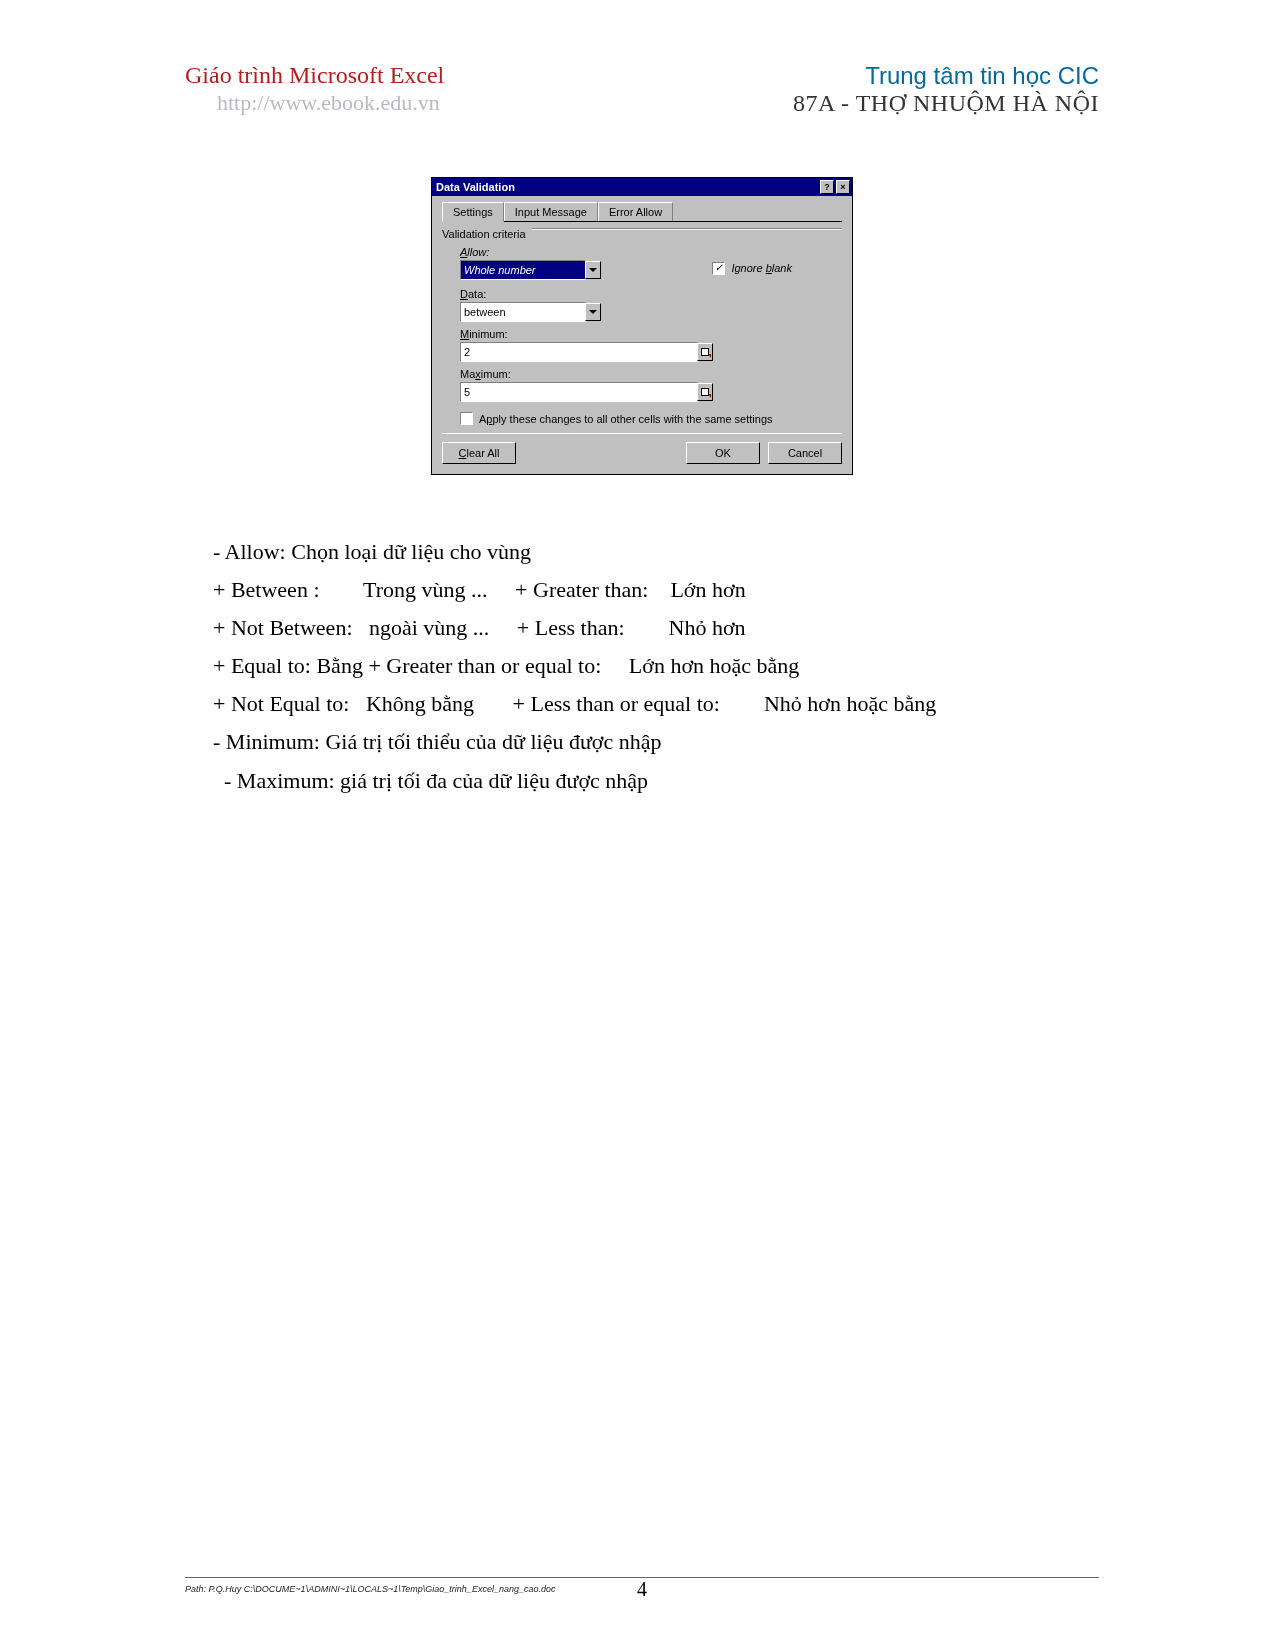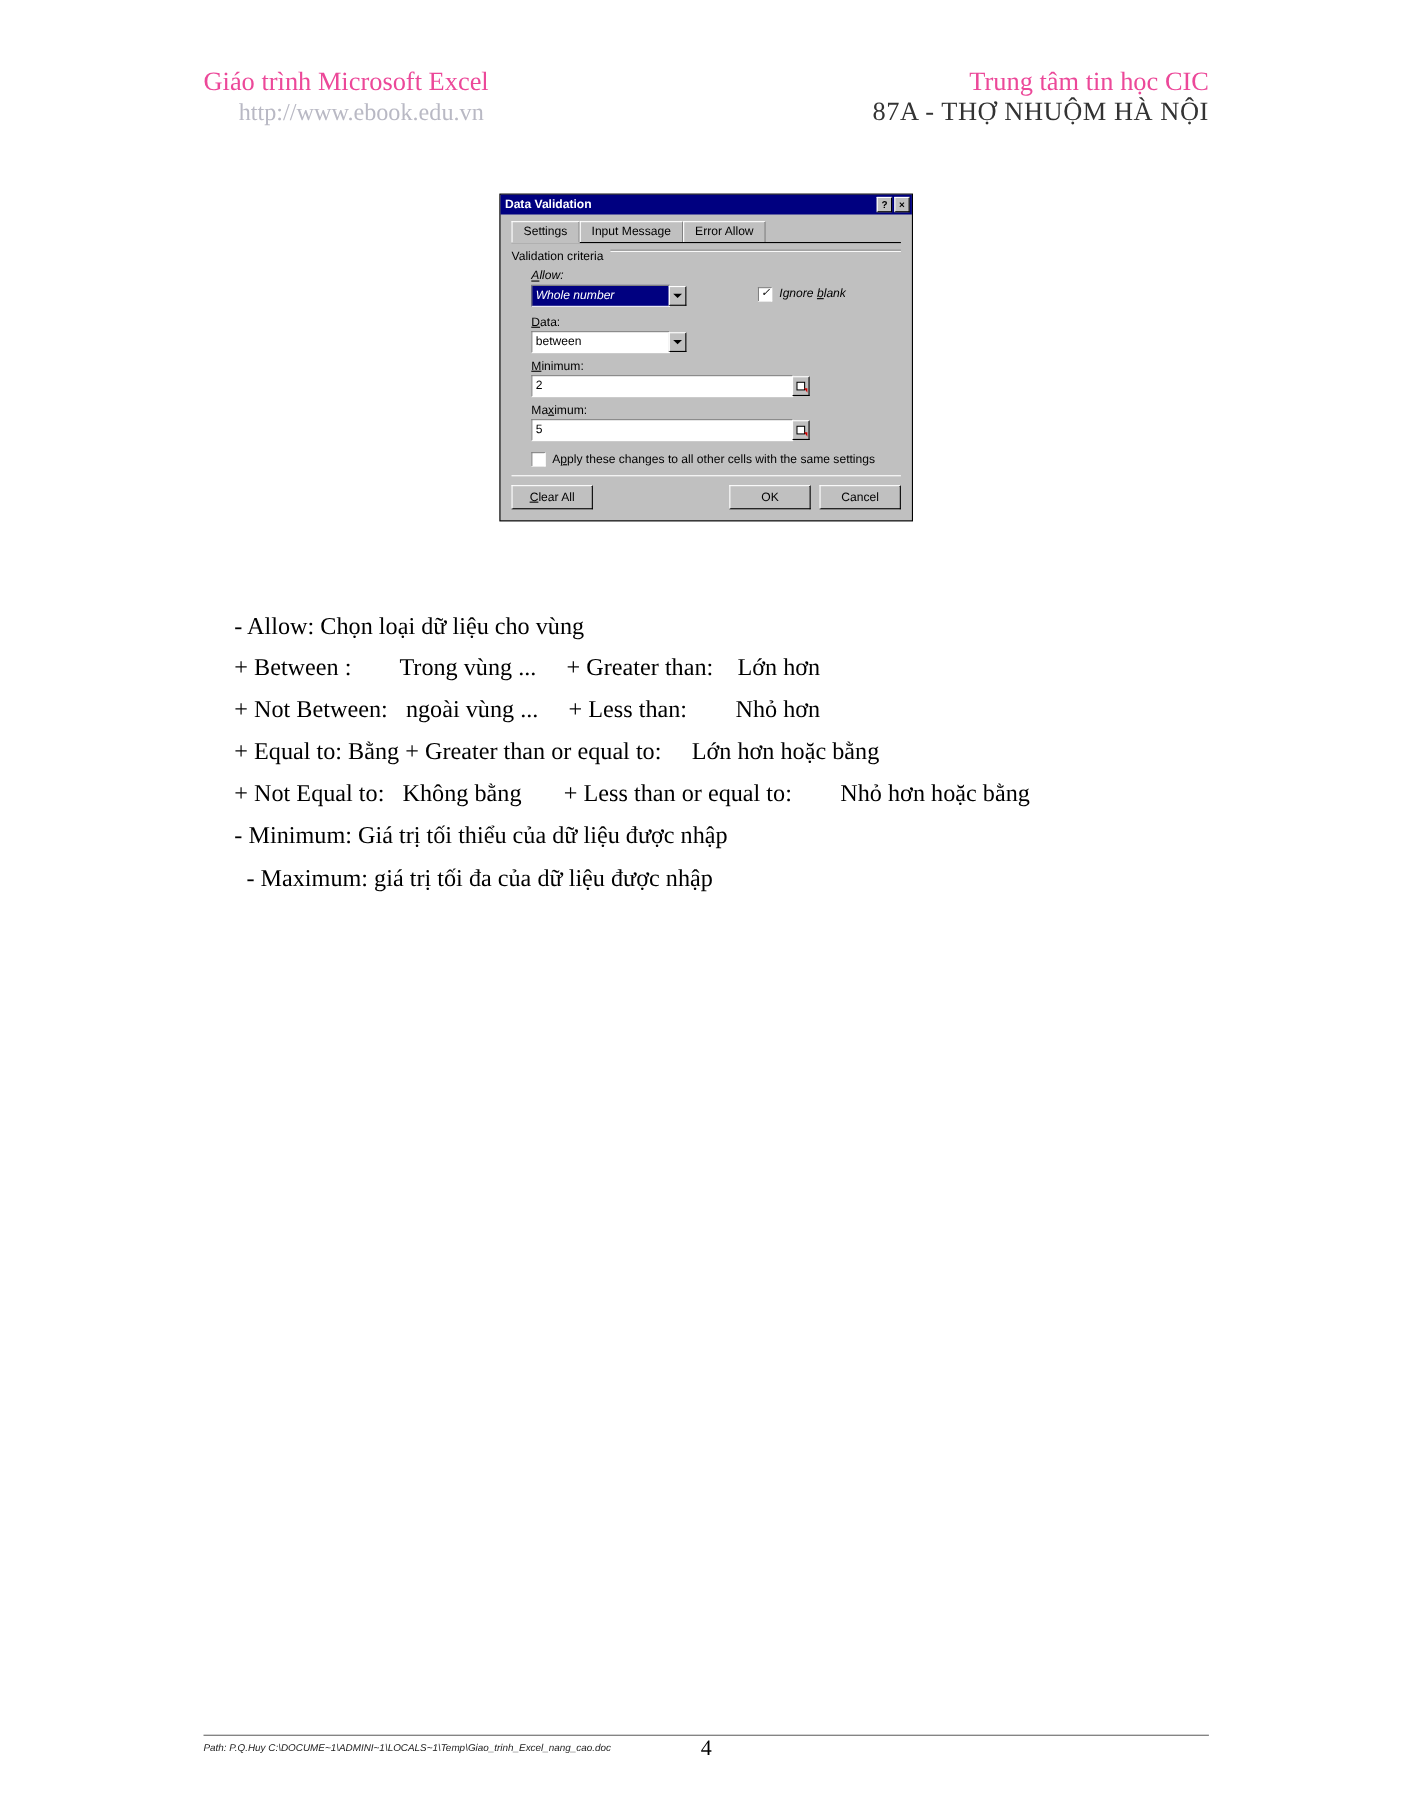--- a/index.html
+++ b/index.html
@@ -17,46 +17,46 @@
     padding: 62px 175px 40px 185px;
     background: #fff;
   }
   .header-row {
     display: flex;
     justify-content: space-between;
     font-size: 24px;
   }
   .header-left {
     font-family: "Comic Sans MS", cursive;
-    color: #ec4899;
+    color: #b91c1c;
   }
   .header-url {
     font-family: "Comic Sans MS", cursive;
     color: #b9b9c4;
     padding-left: 32px;
     font-size: 22px;
   }
   .header-right-line1 {
-    font-family: Liberation Serif, serif;
-    color: #ec4899;
+    font-family: Liberation Sans, sans-serif;
+    color: #0369a1;
     text-align: center;
   }
   .header-right-line2 {
     font-family: "Times New Roman", serif;
     color: #333;
     text-align: right;
     font-size: 24px;
     letter-spacing: .5px;
   }
   .header-block { margin-bottom: 60px; }
 
   
   .dialog {
-    width: 376px;
-    margin: 0 auto 78px auto;
+    width: 422px;
+    margin: 0 auto 60px auto;
     border: 1px solid #000;
     background: #c0c0c0;
     font-family: Tahoma, Arial, sans-serif;
     font-size: 11px;
     color: #000;
   }
   .titlebar {
     background: #000080;
     color: #fff;
     display: flex;

